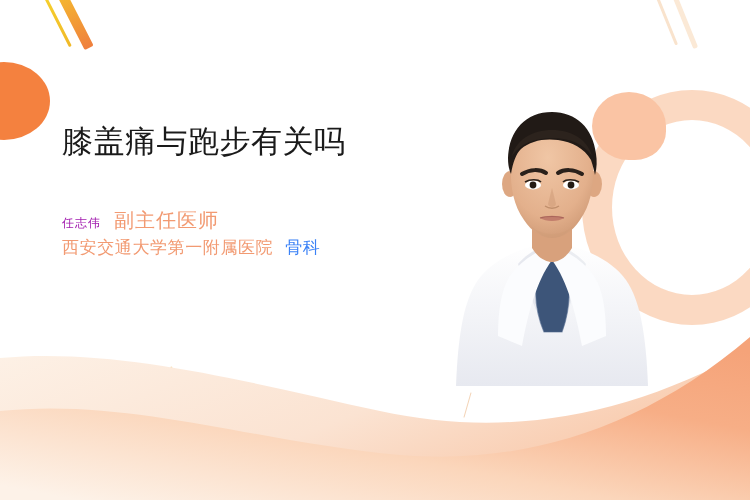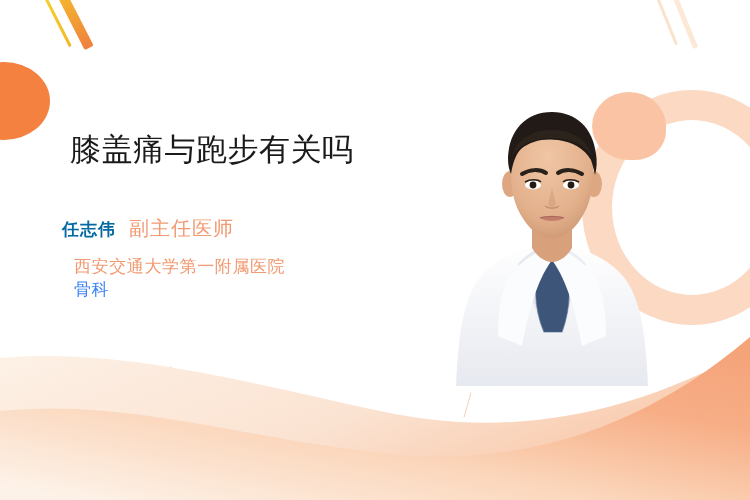--- a/index.html
+++ b/index.html
@@ -123,40 +123,40 @@
     position: absolute;
     left: 62px; top: 122px;
     width: 360px;
   }
   #title {
     font-size: 31px;
     line-height: 1.32;
     font-weight: 400;
     color: #1a1a1a;
     letter-spacing: .5px;
-    margin: 8px;
+    margin: 0;
     white-space: normal;
     word-break: break-all;
   }
   #credentials { margin-top: 44px; }
   .cred-row { display: flex; align-items: baseline; }
   #doctor-name {
-    font-size: 17px;
-    font-weight: bold;
-    color: #0369a1;
+    font-size: 12px;
+    font-weight: normal;
+    color: #a21caf;
     letter-spacing: 1px;
   }
   #doctor-title {
     font-size: 20px;
     font-weight: 400;
     color: #f29a72;
     letter-spacing: 1px;
     margin-left: 13px;
   }
-  #hospital-row { margin-top: 13px; display: flex; align-items: baseline; flex-direction: column; }
+  #hospital-row { margin-top: 2px; display: flex; align-items: baseline; }
   #hospital {
     font-size: 17px;
     font-weight: 400;
     color: #f29a72;
     letter-spacing: .6px;
   }
   #department {
     font-size: 17px;
     font-weight: 400;
     color: #3b82f6;

